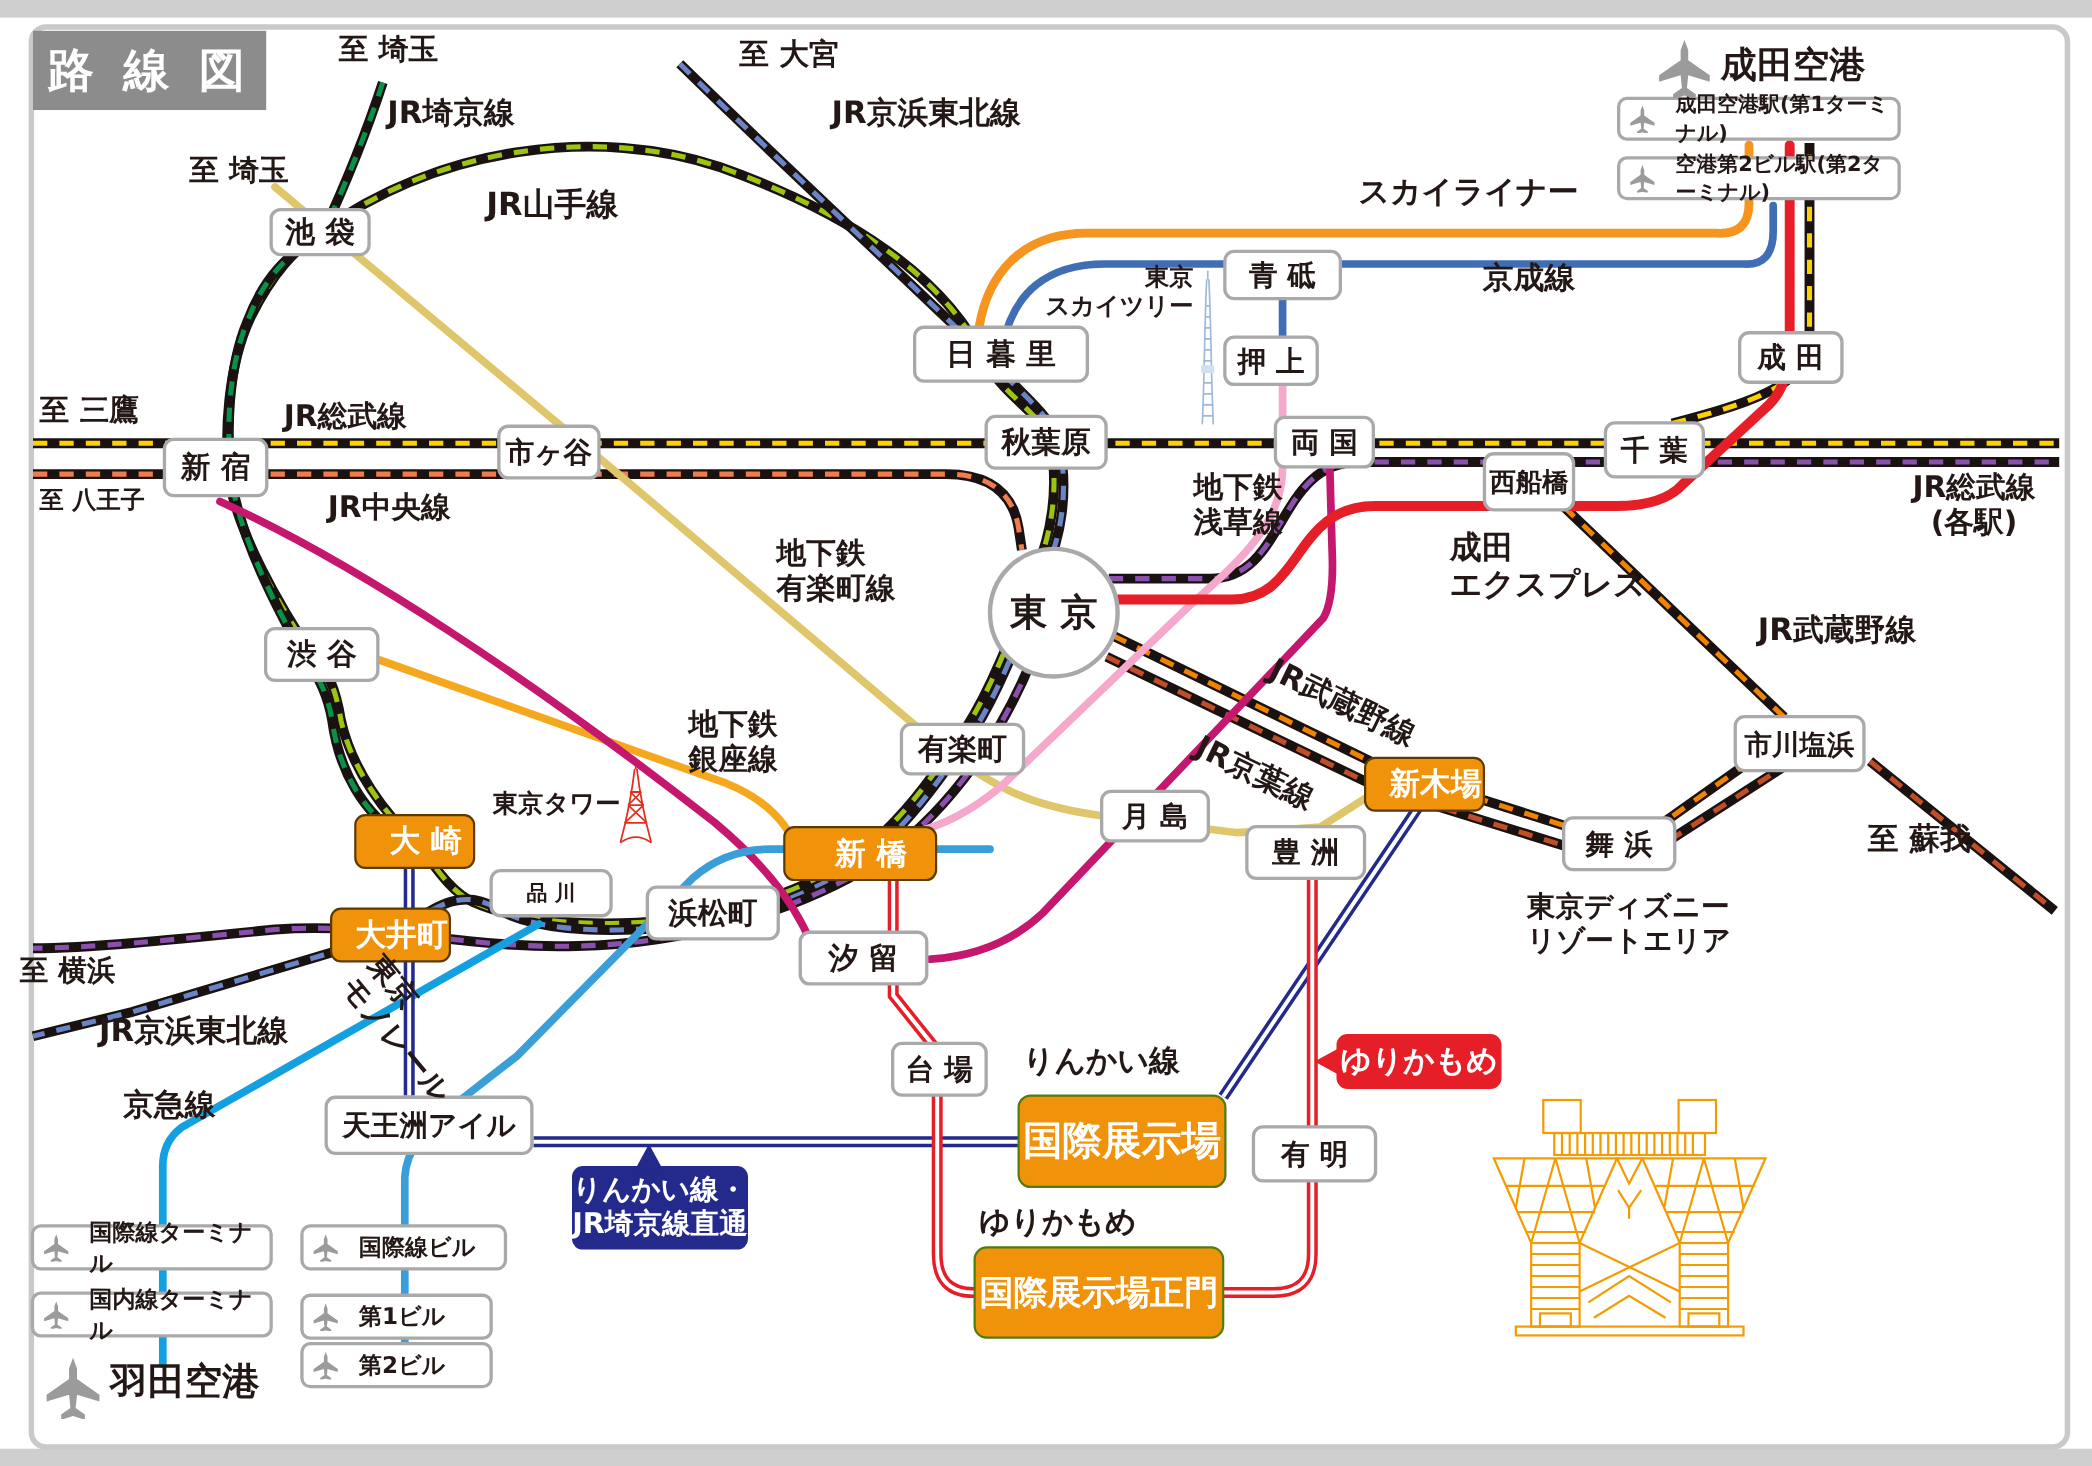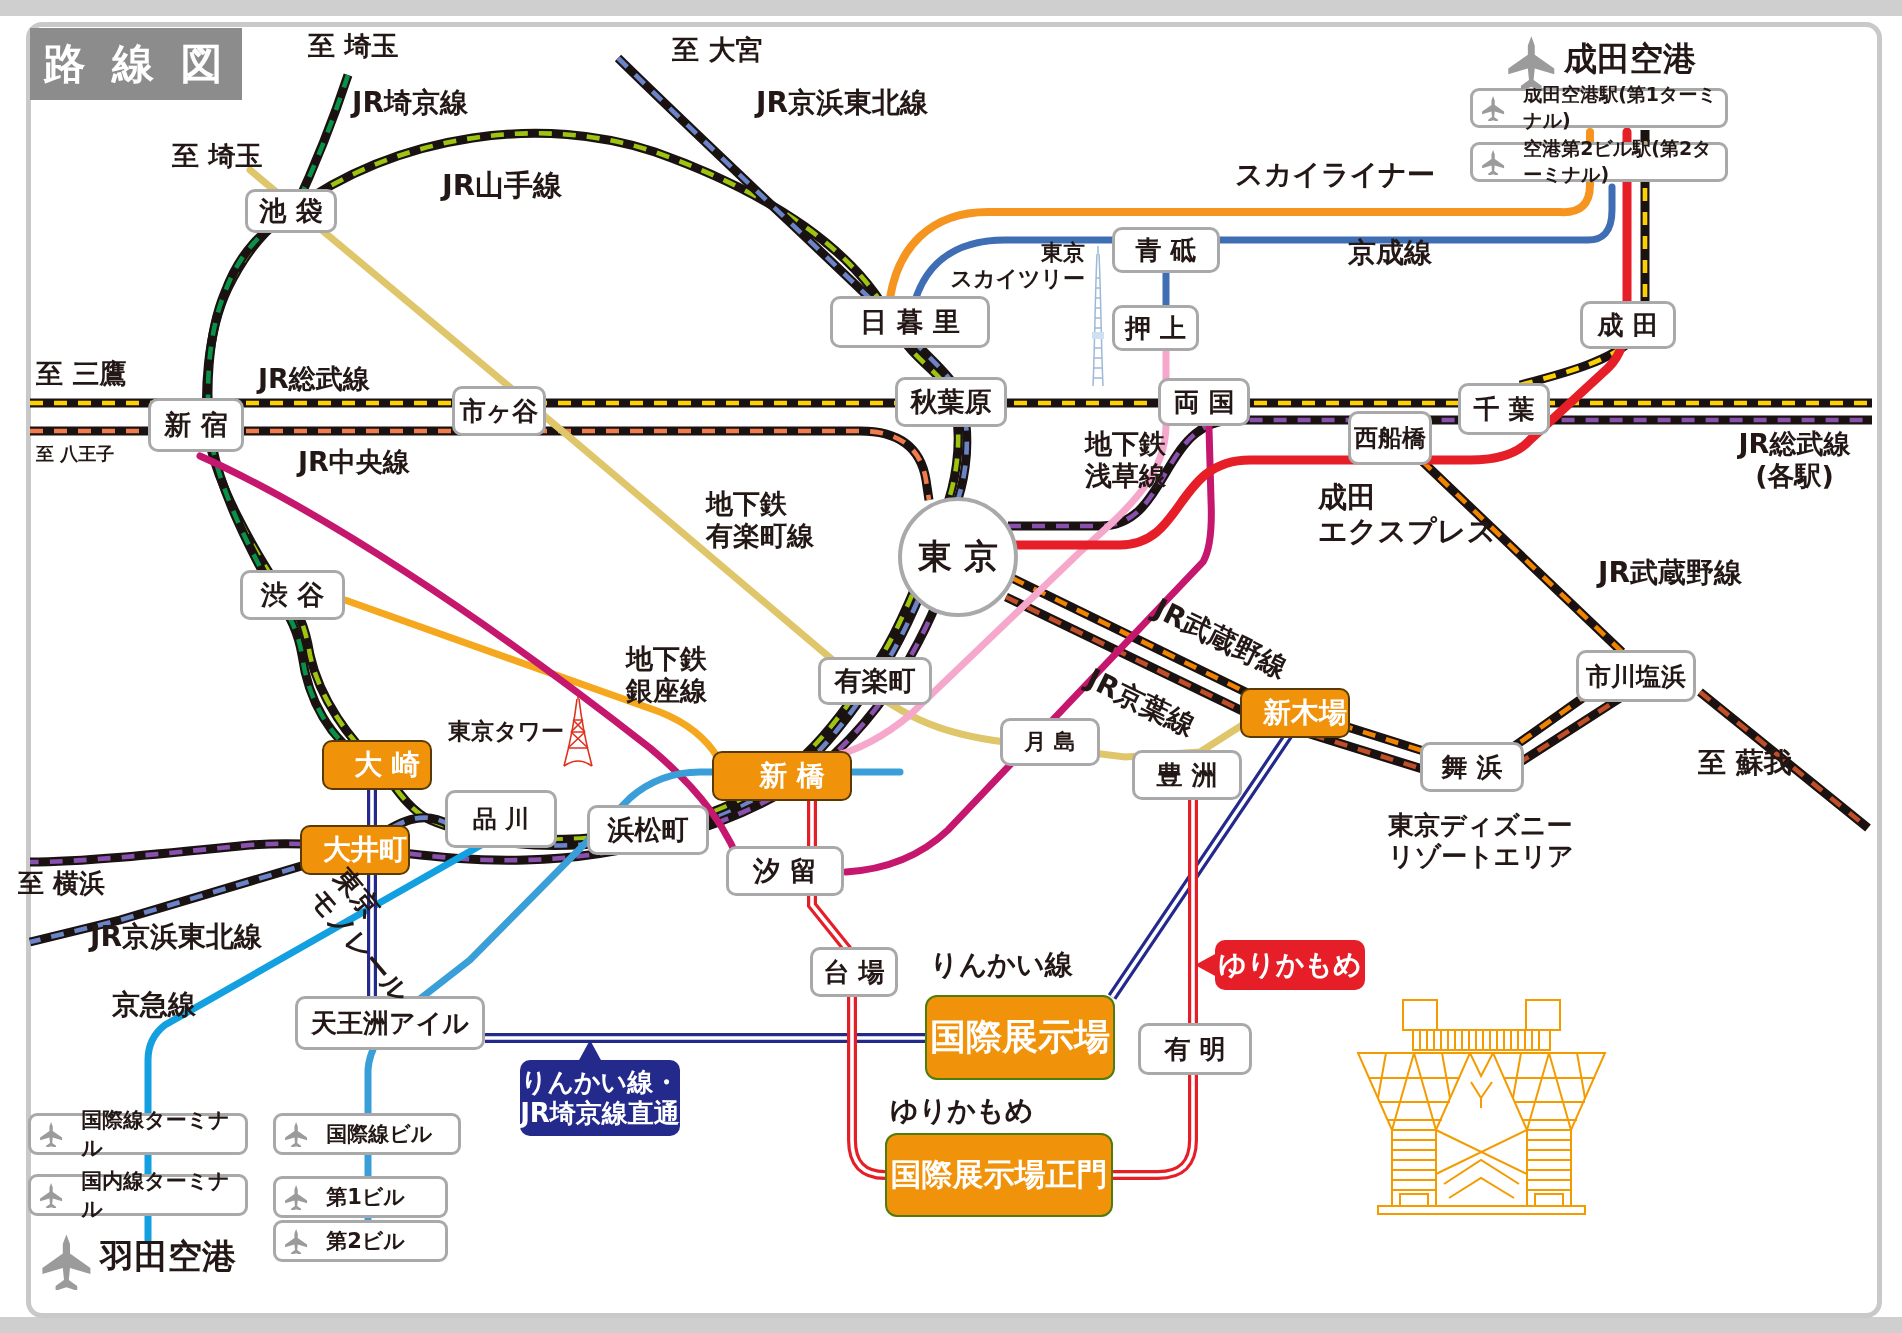--- a/index.html
+++ b/index.html
@@ -154,23 +154,23 @@
     <div class="st " style="left: 818px; top: 657px; width: 114px; height: 48px; font-size: 27px;">有楽町</div>
     <div class="st " style="left: 726px; top: 846px; width: 118px; height: 50px; font-size: 27px;">汐 留</div>
     <div class="st " style="left: 1112px; top: 227px; width: 108px; height: 46px; font-size: 26px;">青 砥</div>
     <div class="st " style="left: 1112px; top: 305px; width: 87px; height: 46px; font-size: 26px;">押 上</div>
     <div class="st " style="left: 1158px; top: 378px; width: 92px; height: 48px; font-size: 26px;">両 国</div>
     <div class="st " style="left: 1348px; top: 383px; width: 84px; height: 54px; font-size: 24px; margin-top: 28px;">西船橋</div>
     <div class="st " style="left: 1458px; top: 383px; width: 92px; height: 52px; font-size: 26px;">千 葉</div>
     <div class="st " style="left: 1580px; top: 301px; width: 96px; height: 48px; font-size: 26px;">成 田</div>
     <div class="st " style="left: 1576px; top: 650px; width: 120px; height: 52px; font-size: 25px;">市川塩浜</div>
     <div class="st " style="left: 1420px; top: 742px; width: 104px; height: 50px; font-size: 26px;">舞 浜</div>
-    <div class="st " style="left: 1000px; top: 718px; width: 100px; height: 48px; font-size: 22px;">月 島</div>
+    <div class="st " style="left: 1000px; top: 718px; width: 100px; height: 48px; font-size: 26px;">月 島</div>
     <div class="st " style="left: 1132px; top: 750px; width: 110px; height: 50px; font-size: 26px;">豊 洲</div>
-    <div class="st " style="left: 445px; top: 790px; width: 112px; height: 58px; font-size: 24px;">品 川</div>
+    <div class="st " style="left: 445px; top: 790px; width: 112px; height: 44px; font-size: 19px;">品 川</div>
     <div class="st " style="left: 587px; top: 805px; width: 122px; height: 50px; font-size: 27px;">浜松町</div>
     <div class="st " style="left: 810px; top: 947px; width: 88px; height: 50px; font-size: 26px;">台 場</div>
     <div class="st " style="left: 1138px; top: 1023px; width: 114px; height: 52px; font-size: 26px;">有 明</div>
     <div class="st " style="left: 295px; top: 996px; width: 190px; height: 54px; font-size: 26px;">天王洲アイル</div>
     <div class="st orange" style="left: 322px; top: 740px; width: 110px; height: 50px; font-size: 28px;">大 崎</div>
     <div class="st orange" style="left: 300px; top: 825px; width: 110px; height: 50px; font-size: 28px;">大井町</div>
     <div class="st orange" style="left: 712px; top: 751px; width: 140px; height: 50px; font-size: 28px;">新 橋</div>
     <div class="st orange" style="left: 1240px; top: 688px; width: 110px; height: 50px; font-size: 28px;">新木場</div>
     <div class="st bigorange" style="left: 925px; top: 995px; width: 190px; height: 85px; font-size: 36px;">国際展示場</div>
     <div class="st bigorange" style="left: 885px; top: 1133px; width: 228px; height: 84px; font-size: 31px;">国際展示場正門</div>
@@ -181,21 +181,21 @@
     <div class="lbl" style="left: 756px; top: 86px; font-size: 28px;">JR京浜東北線</div>
     <div class="lbl" style="left: 172px; top: 140px; font-size: 27px;">至 埼玉</div>
     <div class="lbl" style="left: 442px; top: 168px; font-size: 29px;">JR山手線</div>
     <div class="lbl" style="left: 1235px; top: 158px; font-size: 28px;">スカイライナー</div>
     <div class="lbl" style="left: 1348px; top: 236px; font-size: 28px;">京成線</div>
     <div class="lbl" style="left: 935px; top: 240px; font-size: 22px; width: 150px; text-align: right;">東京
 スカイツリー</div>
     <div class="lbl" style="left: 258px; top: 363px; font-size: 27px;">JR総武線</div>
     <div class="lbl" style="left: 298px; top: 446px; font-size: 27px;">JR中央線</div>
     <div class="lbl" style="left: 36px; top: 358px; font-size: 27px;">至 三鷹</div>
-    <div class="lbl" style="left: 36px; top: 443px; font-size: 18px; text-align: right;">至 八王子</div>
+    <div class="lbl" style="left: 36px; top: 443px; font-size: 22px; text-align: right;">至 八王子</div>
     <div class="lbl" style="left: 1085px; top: 428px; font-size: 27px;">地下鉄
 浅草線</div>
     <div class="lbl" style="left: 706px; top: 488px; font-size: 27px;">地下鉄
 有楽町線</div>
     <div class="lbl" style="left: 626px; top: 643px; font-size: 27px;">地下鉄
 銀座線</div>
     <div class="lbl" style="left: 1318px; top: 480px; font-size: 29px;">成田
 エクスプレス</div>
     <div class="lbl" style="left: 1712px; top: 428px; font-size: 27px; width: 165px; text-align: center;">JR総武線
 (各駅)</div>

